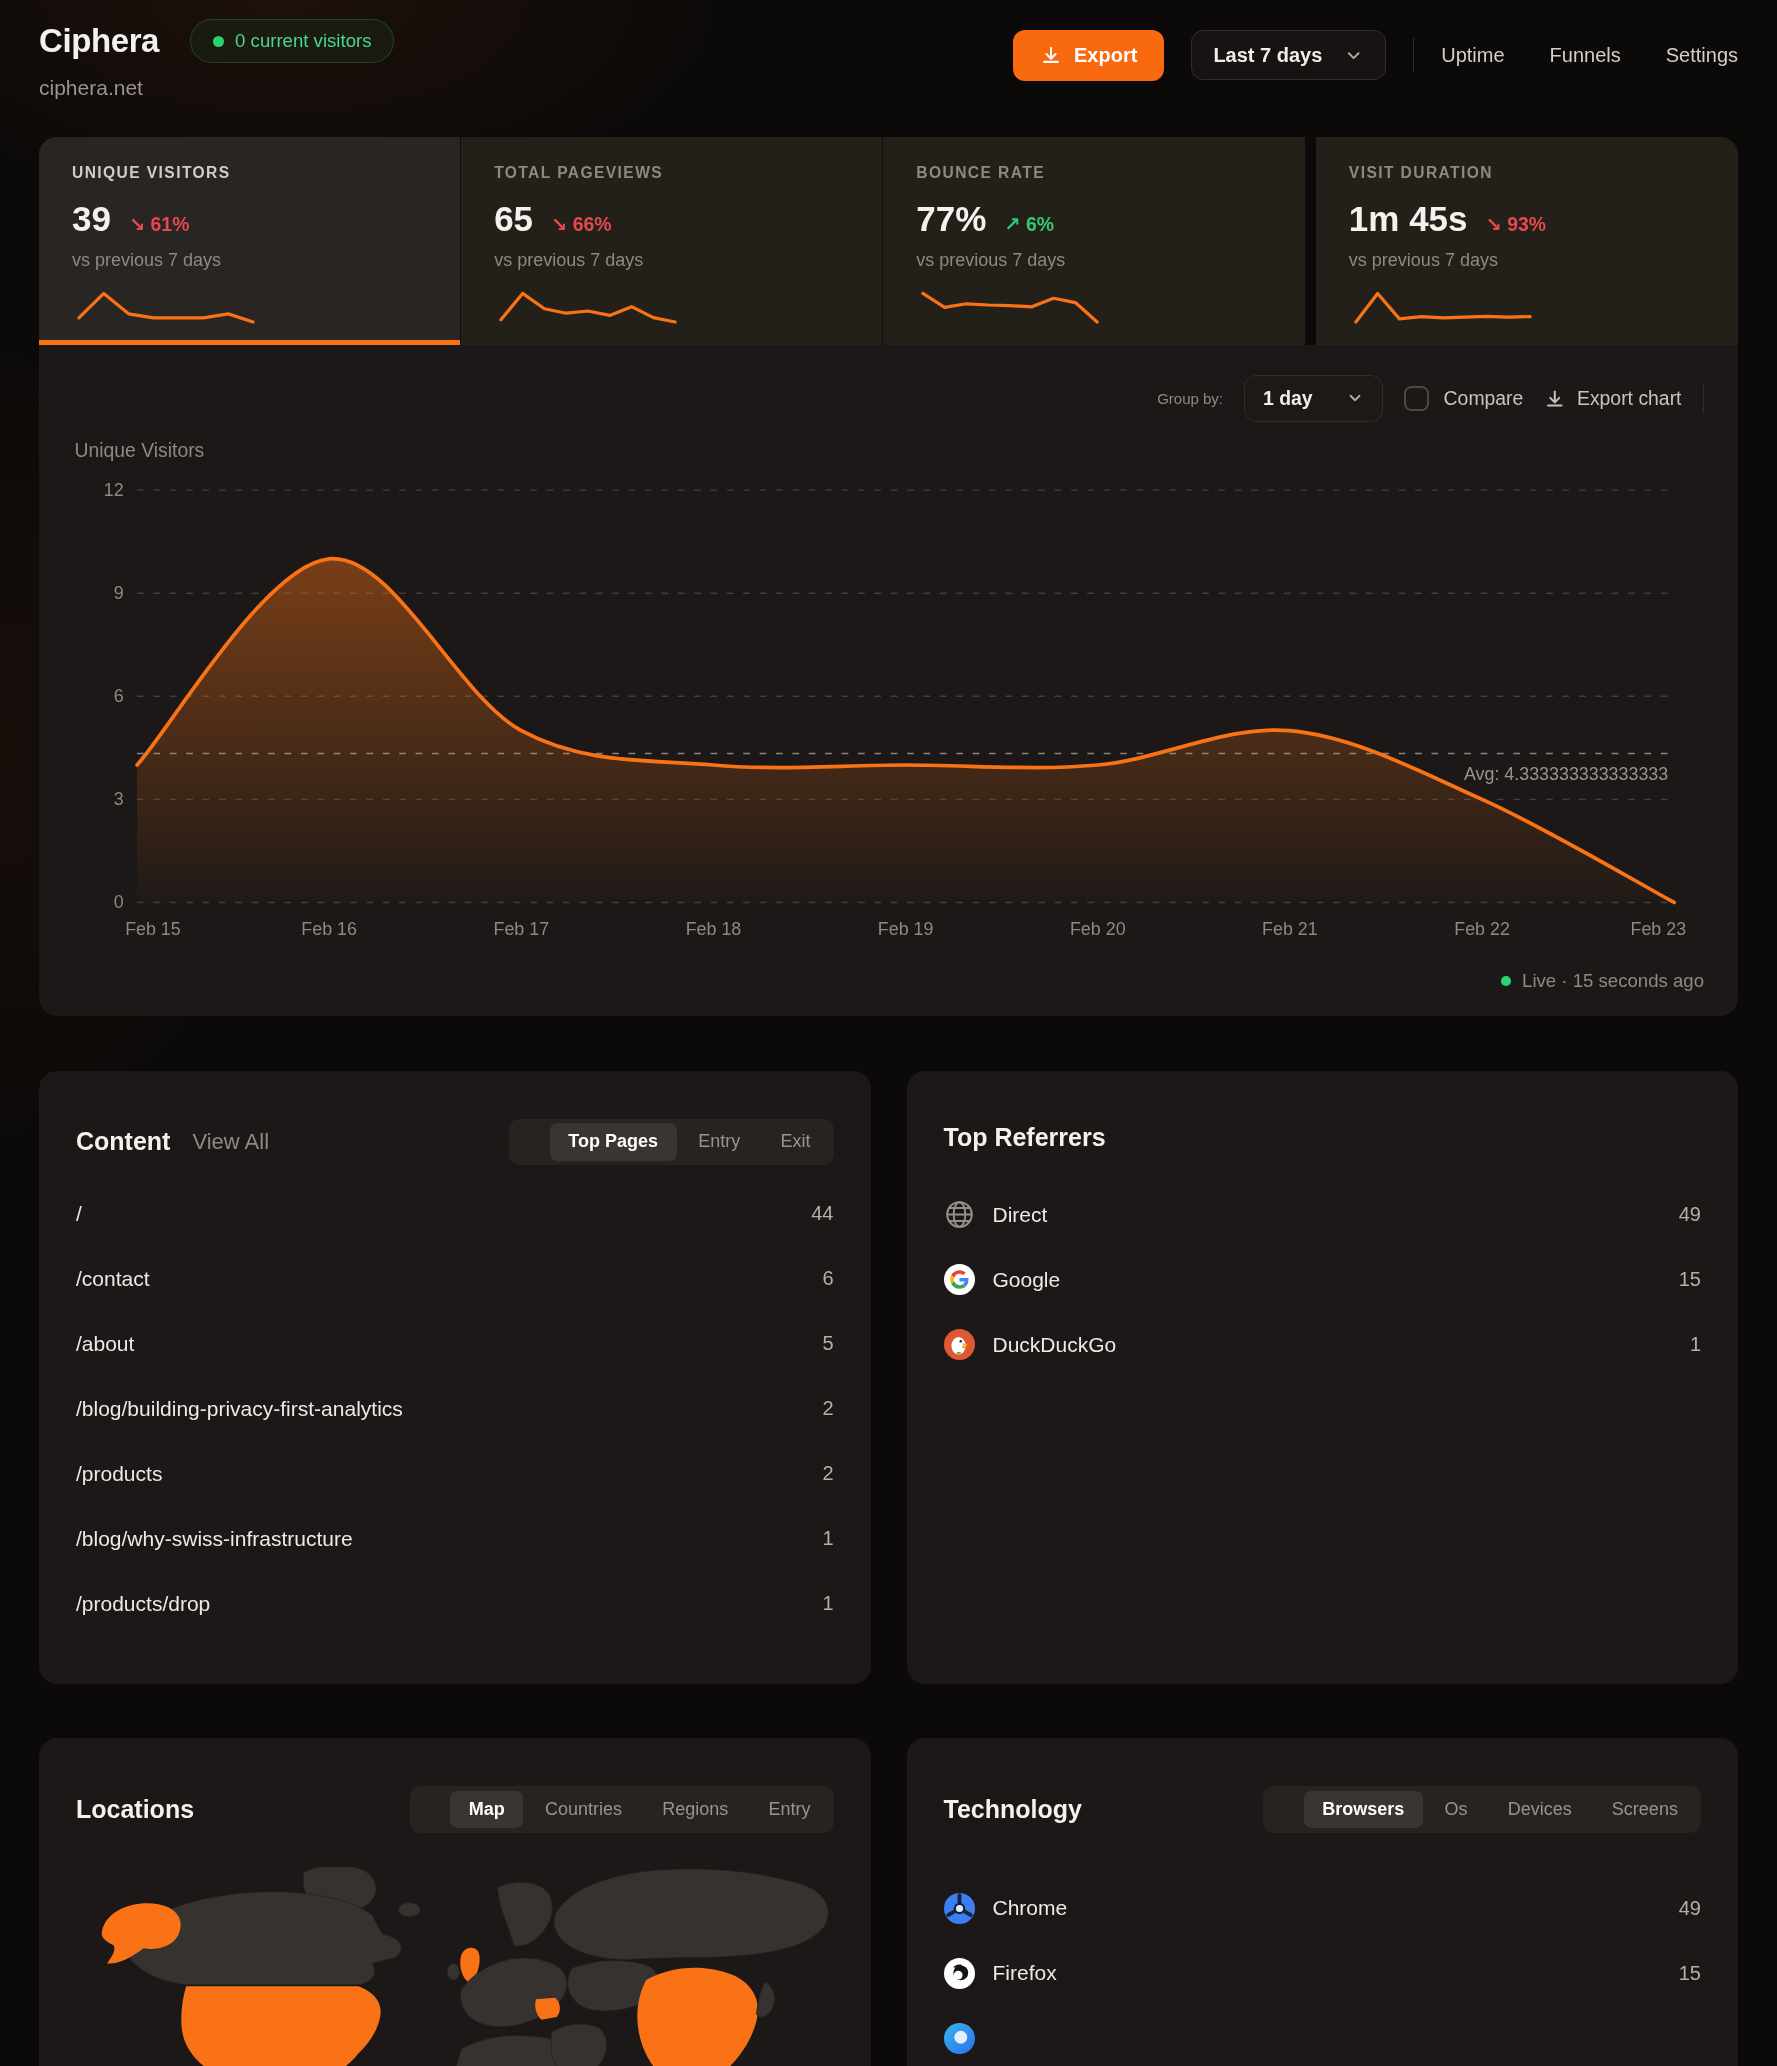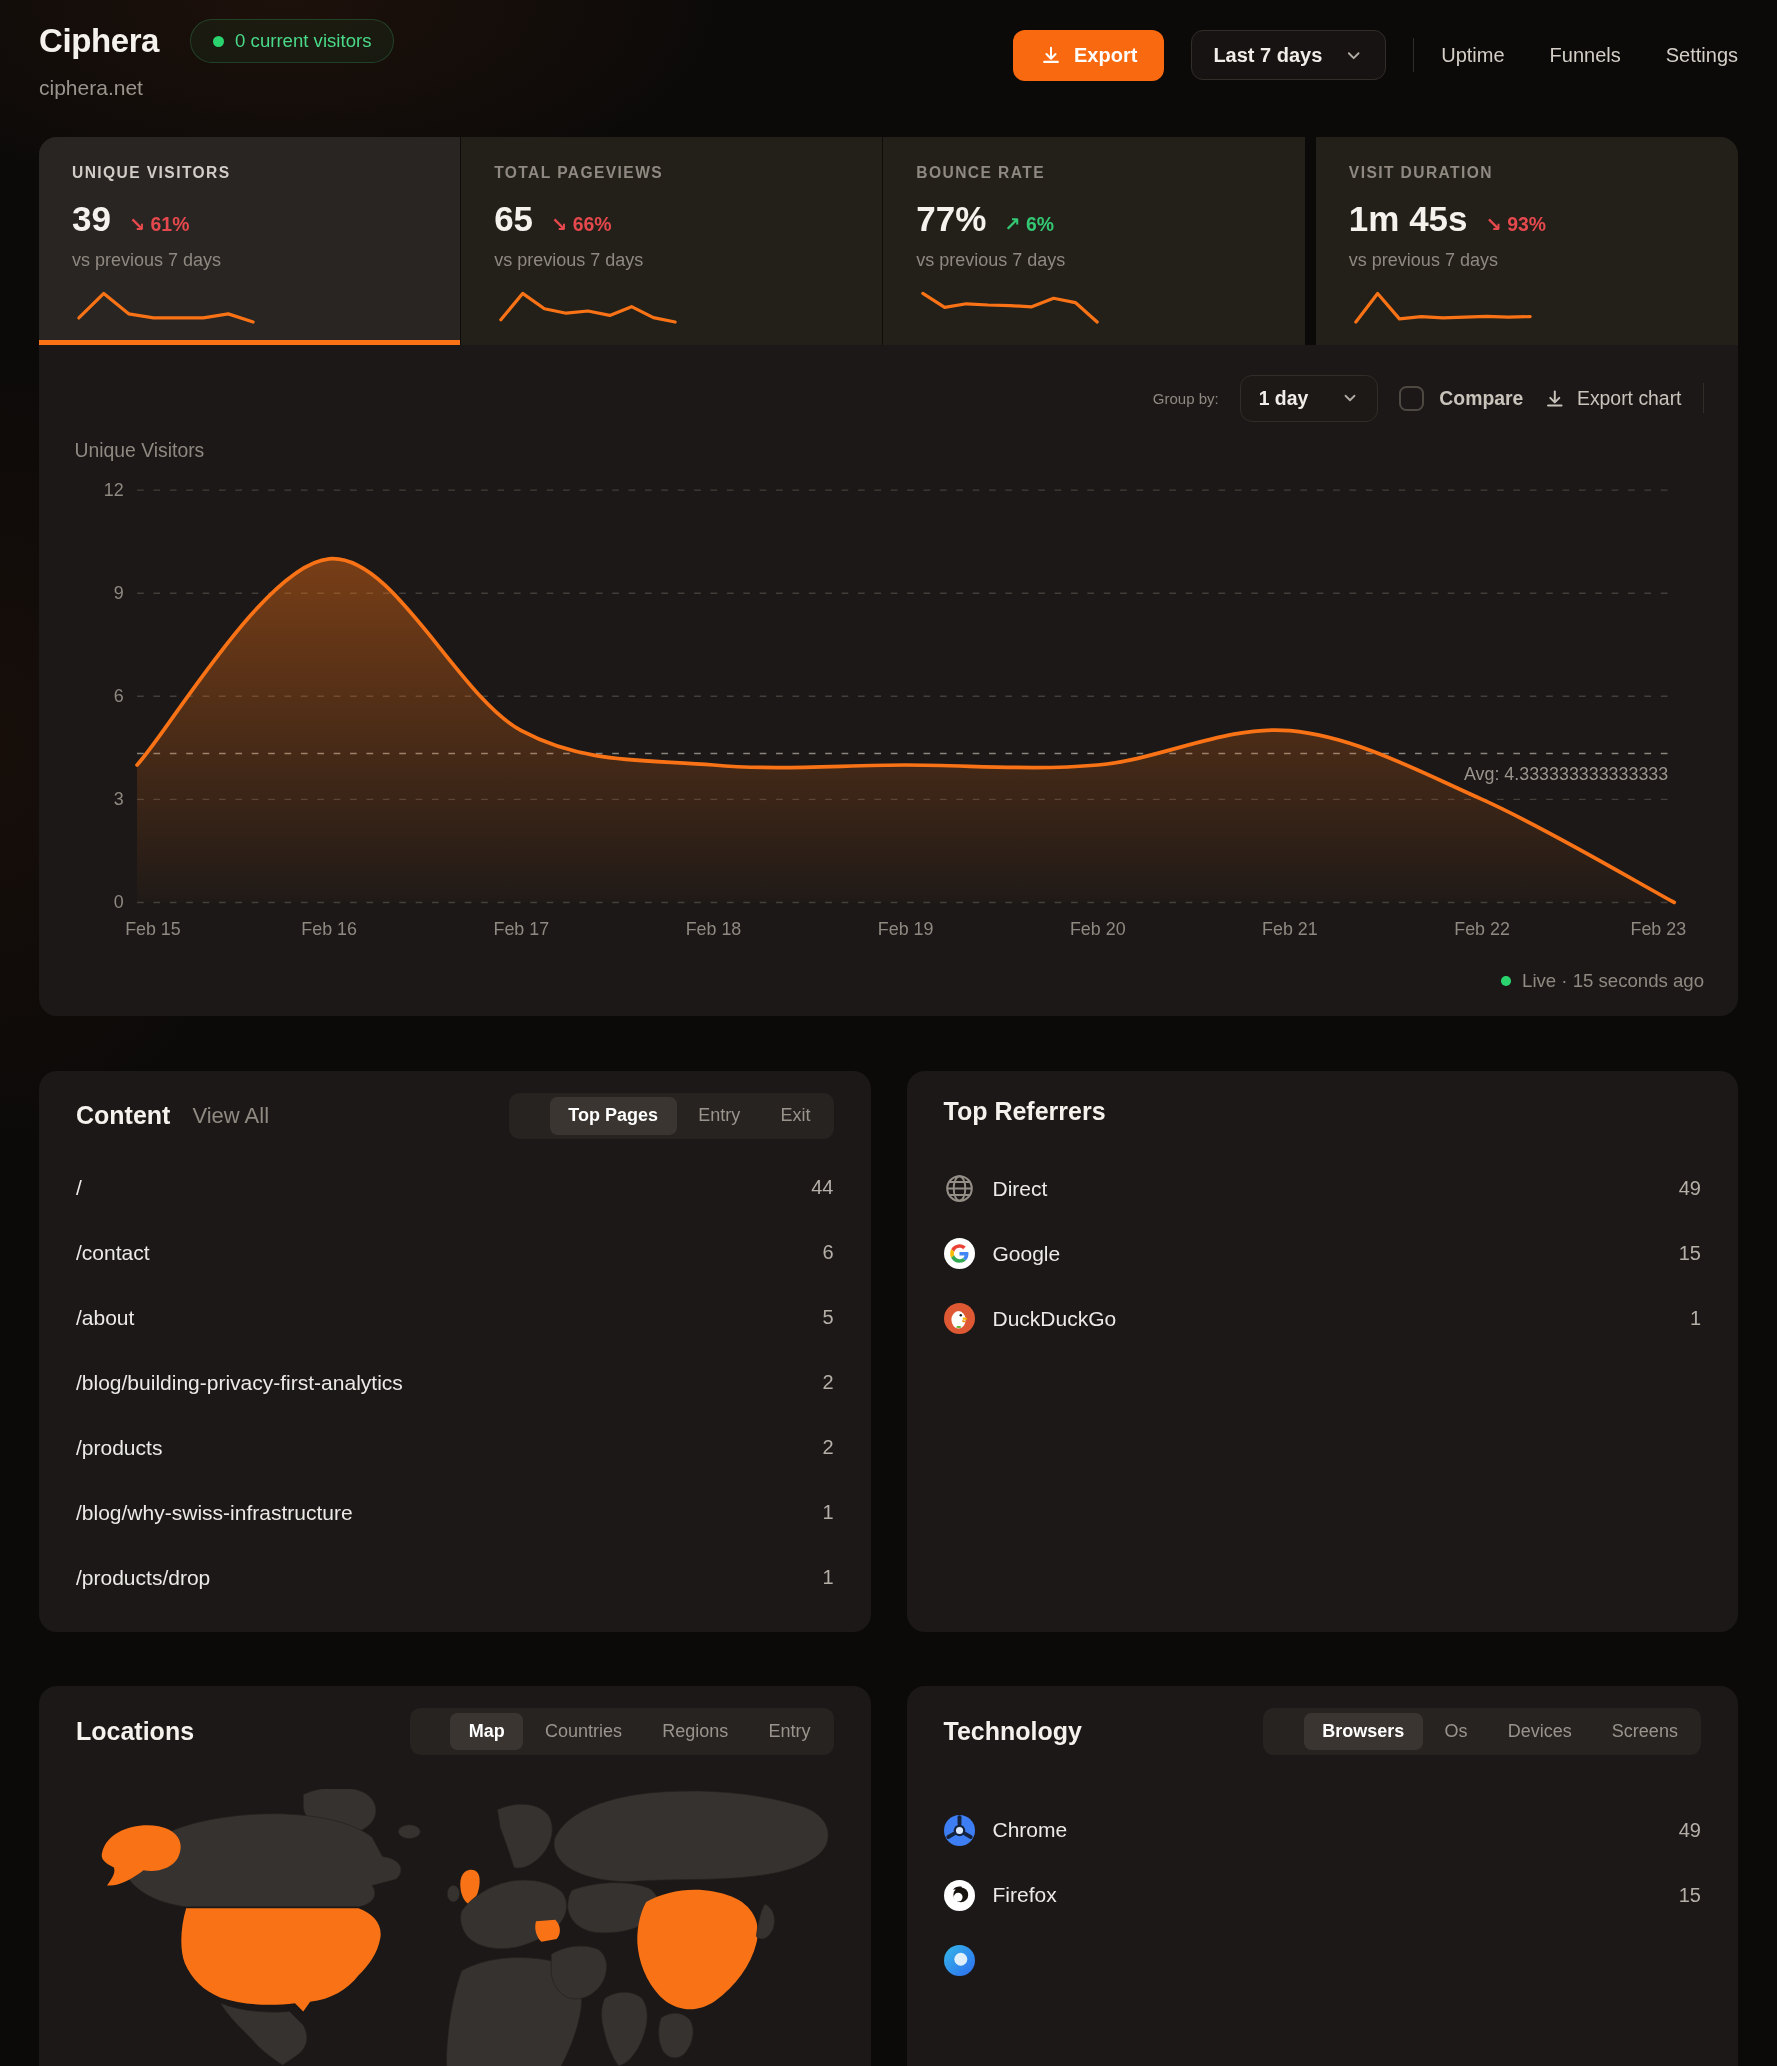--- a/index.html
+++ b/index.html
@@ -63,21 +63,21 @@
   #main-chart .grid{stroke:#433e39;stroke-width:2;stroke-dasharray:9 13;}
   #main-chart .avgline{stroke:#8a847c;stroke-width:2;stroke-dasharray:9 13;}
   #main-chart .ytick,#main-chart .xtick{fill:var(--t3);font-size:24px;}
   #main-chart .avgtext{fill:#9a948c;font-size:24px;}
   #main-chart .serieslabel{fill:var(--t3);font-size:26px;}
   .live-row{display:flex;justify-content:flex-end;align-items:center;gap:11px;margin:7.4px 34px 0;
     padding-bottom:24px;color:var(--t3);font-size:18.6px;}
   
   .grid2{display:grid;grid-template-columns:1fr 1fr;gap:36px;margin-top:55px;}
   .grid2.bottom{margin-top:54px;}
-  .panel{background:var(--panel);border-radius:18px;padding:22px 37px;}
+  .panel{background:var(--panel);border-radius:18px;padding:48px 37px;}
   .panel.tall{height:685px;overflow:hidden;}
   .panel-head{display:flex;align-items:center;}
   .panel-title{font-size:25px;font-weight:700;color:var(--t1);}
   .viewall{margin-left:22px;color:var(--t3);font-size:22px;text-decoration:none;}
   .pillset{margin-left:auto;background:var(--pill);border-radius:10.4px;padding:4.5px;display:flex;gap:3px;}
   .pill{padding:8.2px 18.6px;border-radius:7.4px;font-size:18px;color:#9a948c;cursor:pointer;white-space:nowrap;}
   .pill.active{background:var(--pill-active);color:#ffffff;font-weight:600;margin-left:36px;}
   .rows{margin-top:16.4px;}
   .list-row{display:flex;justify-content:space-between;align-items:center;height:65px;cursor:pointer;}
   .row-left{display:flex;align-items:center;gap:18px;min-width:0;}
@@ -187,21 +187,21 @@
       <span class="gb-label">Group by:</span>
       <div class="select small">
         <span>1 day</span>
         <span style="display:flex;">
             <svg viewBox="0 0 24 24" width="18" height="18" fill="none" stroke="#b1aba3" stroke-width="2.4" stroke-linecap="round" stroke-linejoin="round">
               <path d="M6 9l6 6 6-6"></path>
             </svg>
           </span>
       </div>
       <span class="checkbox"></span>
-      <span class="ctrl-label" style="margin-left:-6px;font-weight:bold;">Compare</span>
+      <span class="ctrl-label" style="margin-left:-6px;">Compare</span>
       <button class="ghost-btn">
         <span style="display:flex;">
             <svg viewBox="0 0 24 24" width="21.6" height="21.6" fill="none" stroke="#c9c3bc" stroke-width="2.2" stroke-linecap="round" stroke-linejoin="round">
               <path d="M12 4v11"></path>
               <path d="M7 11l5 5 5-5"></path>
               <path d="M4.5 19.5h15"></path>
             </svg>
           </span>
         <span>Export chart</span>
       </button>

